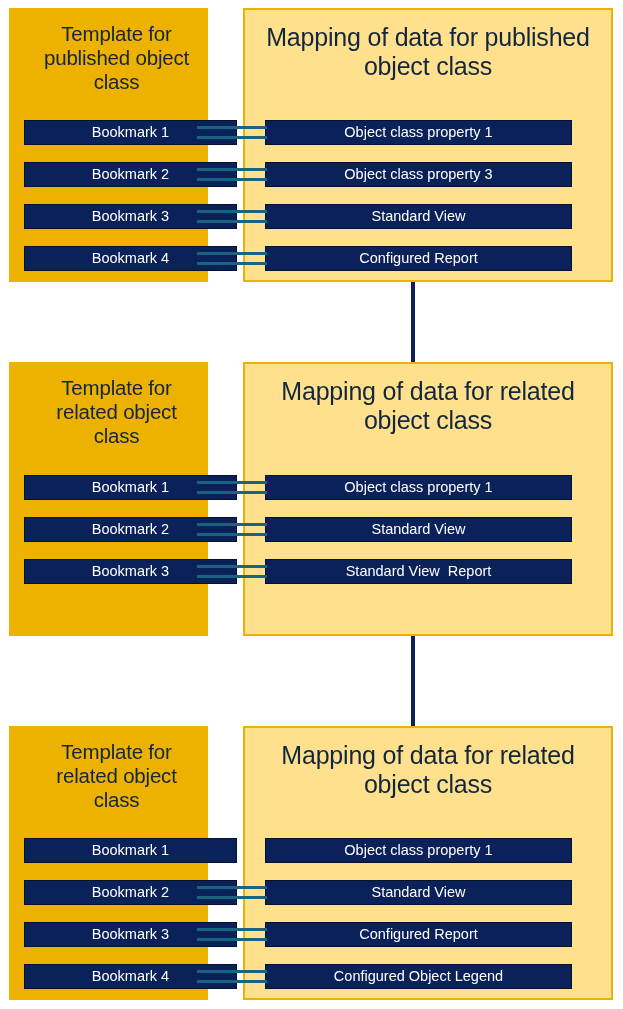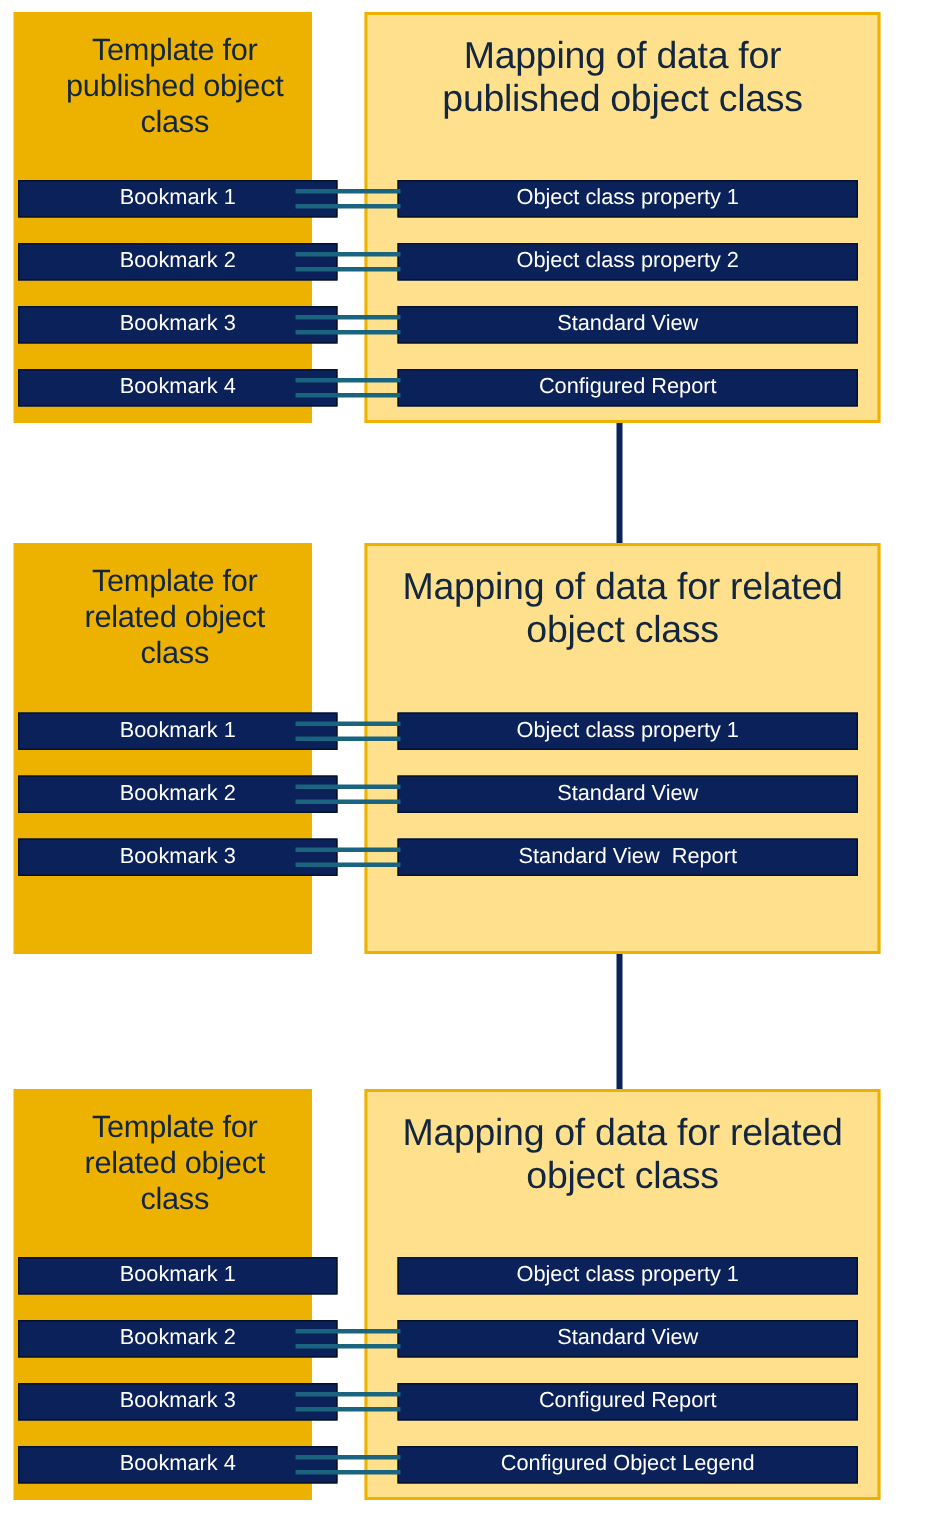--- a/index.html
+++ b/index.html
@@ -27,21 +27,21 @@
     position: absolute;
     left: 9px;
     width: 199px;
     background: #EDB100;
     box-sizing: border-box;
   }
 
   .right-panel {
     position: absolute;
     left: 243px;
-    width: 344px;
+    width: 370px;
     background: #FFE08C;
     border: 2px solid #EDB100;
     box-sizing: border-box;
   }
 
   .panel-title {
     color: #12263F;
     text-align: center;
     line-height: 1.17;
     font-weight: 400;
@@ -63,21 +63,21 @@
     border: 1.5px solid #05122F;
     box-sizing: border-box;
     color: #FFFFFF;
     text-align: center;
     font-size: 14.5px;
     line-height: 23px;
     white-space: pre;
     overflow: hidden;
   }
   .bar-left {
-    left: 12px;
+    left: 24px;
     width: 213px;
     height: 25px;
   }
   .bar-right {
     left: 22px;
     width: 307px;
     height: 25px;
     font-size: 14.5px;
   }
 
@@ -119,21 +119,21 @@
   </div>
 
   <div class="bar bar-left" style="top:112px;">Bookmark 1</div>
   <div class="bar bar-right" style="top:112px; left:265px;">Object class property 1</div>
   <div class="connector" style="top:118px;">
     <div class="ln top"></div>
     <div class="ln bot"></div>
   </div>
 
   <div class="bar bar-left" style="top:154px;">Bookmark 2</div>
-  <div class="bar bar-right" style="top:154px; left:265px;">Object class property 2</div>
+  <div class="bar bar-right" style="top:154px; left:265px;">Object class property 3</div>
   <div class="connector" style="top:160px;">
     <div class="ln top"></div>
     <div class="ln bot"></div>
   </div>
 
   <div class="bar bar-left" style="top:196px;">Bookmark 3</div>
   <div class="bar bar-right" style="top:196px; left:265px;">Standard View</div>
   <div class="connector" style="top:202px;">
     <div class="ln top"></div>
     <div class="ln bot"></div>

